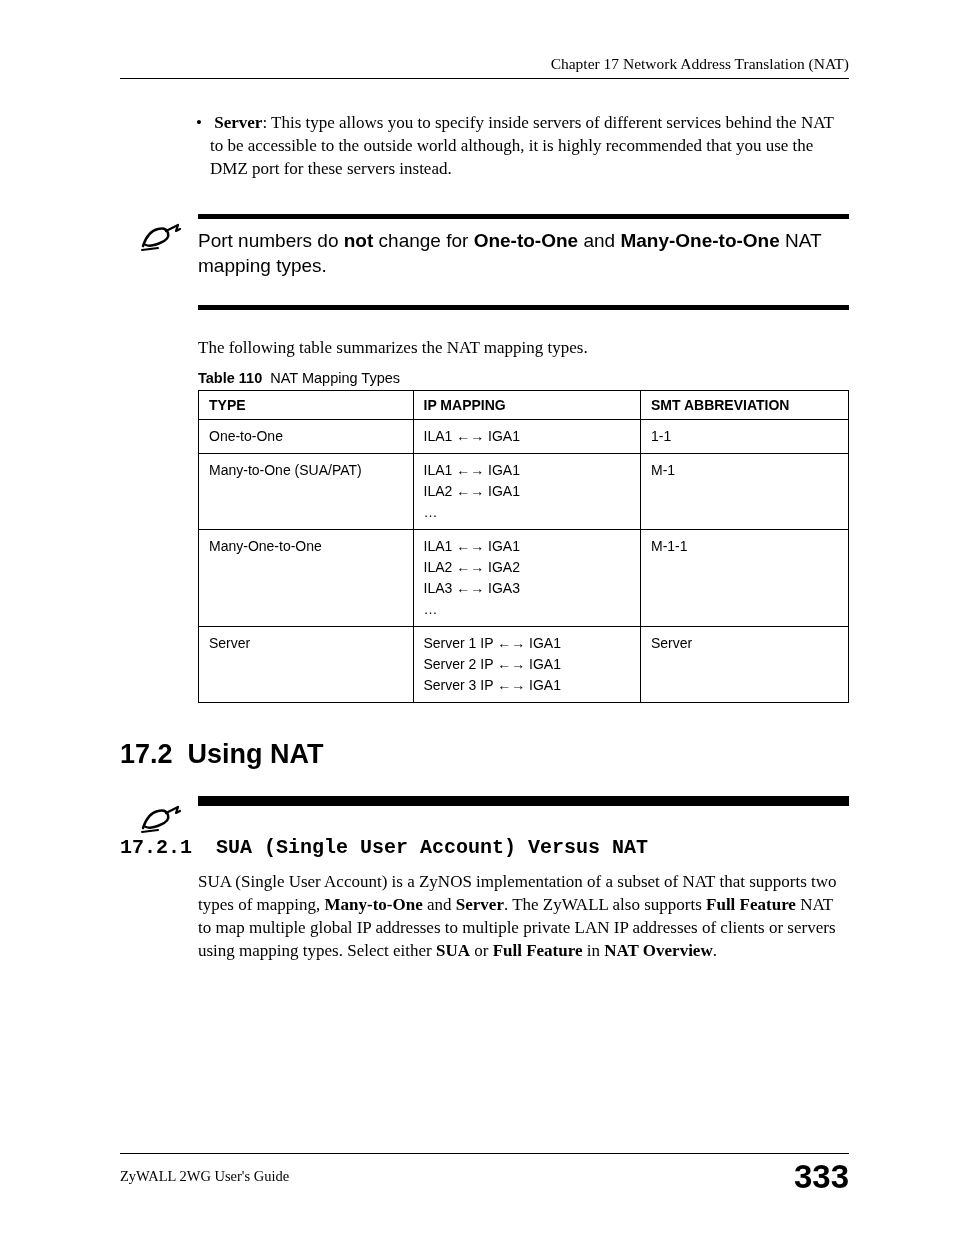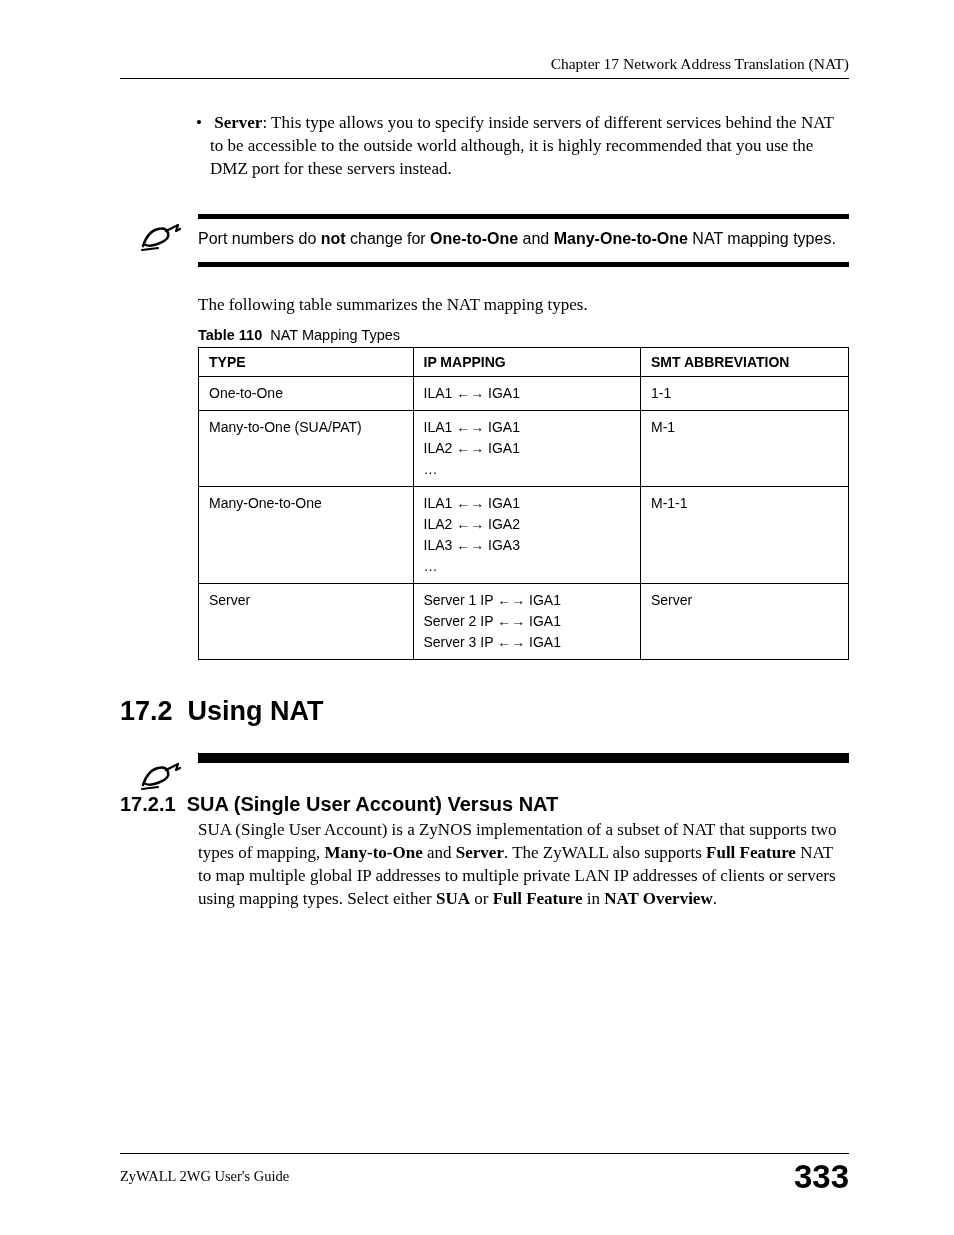--- a/index.html
+++ b/index.html
@@ -47,23 +47,23 @@
     }
     .note-icon {
       position: absolute;
       left: -60px;
       top: 7px;
       width: 46px;
       height: 36px;
     }
     .note-content {
       font-family: Arial, Helvetica, sans-serif;
-      font-size: 16px;
+      font-size: 19px;
       line-height: 1.35;
-      padding: 9px 4px 13px 0;
+      padding: 9px 4px 26px 0;
     }
     .intro-para {
       margin-left: 78px;
       font-size: 17px;
       margin-top: 28px;
       margin-bottom: 12px;
       font-family: "Times New Roman", serif;
     }
     .table-caption {
       margin-left: 78px;
@@ -95,25 +95,25 @@
     .col-map { width: 35%; }
     .col-abbr { width: 32%; }
     .section-h1 {
       font-family: Arial, Helvetica, sans-serif;
       font-size: 27px;
       font-weight: bold;
       margin-top: 36px;
       margin-bottom: 26px;
     }
     .section-h2 {
-      font-family: Liberation Sans, sans-serif;
+      font-family: Liberation Mono, monospace;
       font-size: 20px;
       font-weight: bold;
       margin-top: 30px;
-      margin-bottom: 3px;
+      margin-bottom: 12px;
     }
     .body-para {
       margin-left: 78px;
       font-size: 17px;
       line-height: 1.35;
       font-family: "Times New Roman", serif;
     }
     .footer {
       position: absolute;
       bottom: 42px;

